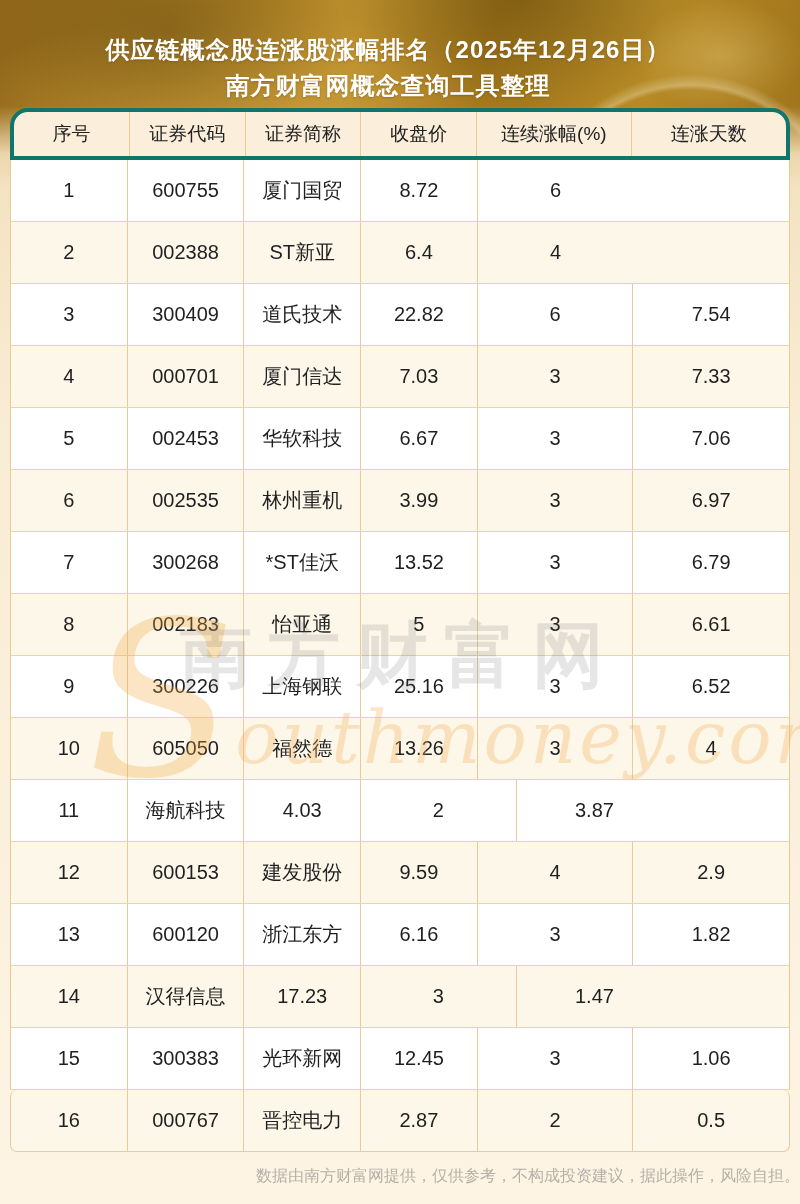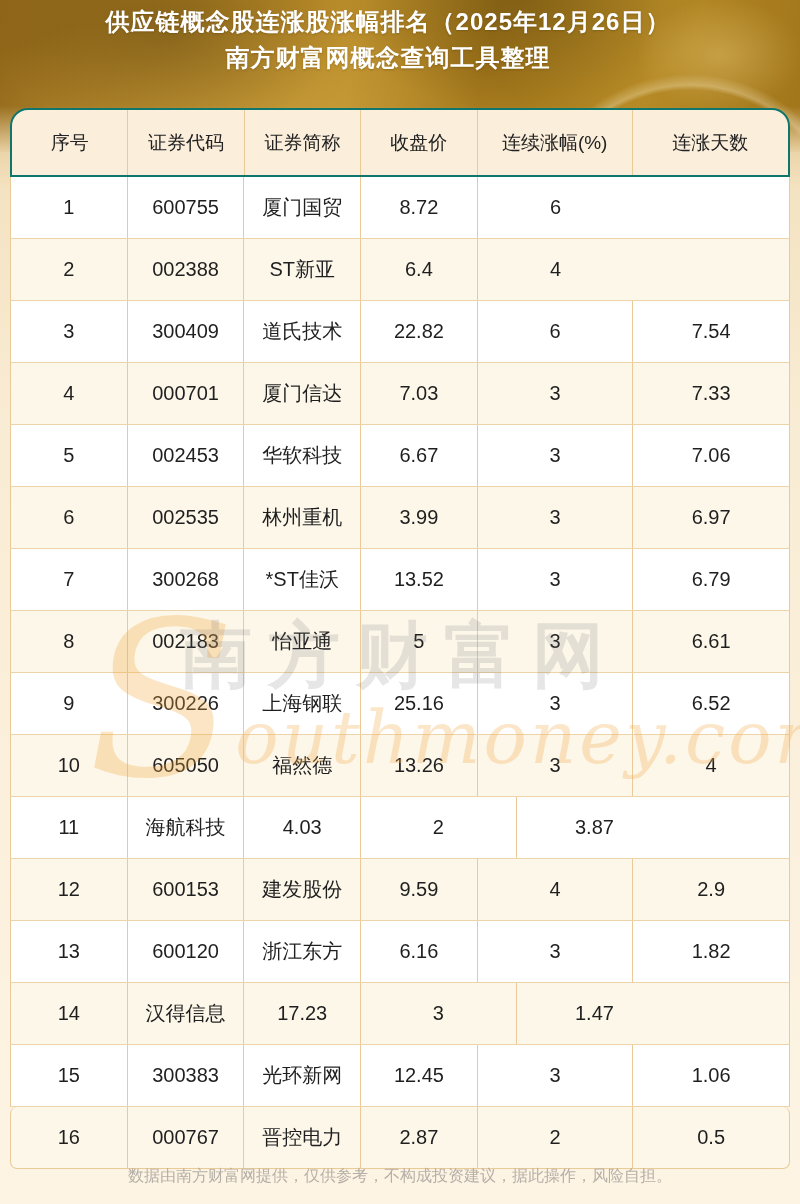--- a/index.html
+++ b/index.html
@@ -20,29 +20,29 @@
       radial-gradient(240px 150px at 170px 30px, rgba(80,60,15,0.38), rgba(80,60,15,0) 72%),
       radial-gradient(260px 160px at 520px 0px, rgba(60,45,8,0.32), rgba(60,45,8,0) 70%),
       radial-gradient(430px 220px at 230px 170px, rgba(235,195,95,0.40), rgba(235,195,95,0) 75%),
       linear-gradient(102deg,#8e6519 0%,#a87a1f 20%,#bb8e2b 44%,#a2761a 60%,#b68a26 80%,#a0741a 100%);
   }
   .hero::after {
     content:""; position:absolute; left:0; bottom:0; width:100%; height:46px;
     background:linear-gradient(180deg, rgba(233,208,162,0) 0%, #e9d0a2 100%);
   }
 
-  .title-block { position:absolute; top:4px; left:0; width:776px; text-align:center; z-index:2; }
+  .title-block { position:absolute; top:32px; left:0; width:776px; text-align:center; z-index:2; }
   .title-line { color:#ffffff; font-size:24px; font-weight:600; line-height:36px; letter-spacing:1px;
                 text-shadow:0 1px 2px rgba(90,60,10,0.35); }
 
   
   .stock-table { position:absolute; left:10px; top:108px; width:780px; z-index:3; }
   .thead {
-    display:flex; height:69px; background:#fbeedb;
-    border:2px solid #0f766e; border-top-left-radius:18px; border-top-right-radius:18px;
+    display:flex; height:52px; background:#fbeedb;
+    border:4px solid #0f766e; border-top-left-radius:18px; border-top-right-radius:18px;
   }
   .th {
     display:flex; align-items:center; justify-content:center;
     font-size:19px; color:#222; border-right:1px solid #eacb97;
   }
   .thead .th:last-child { border-right:none; }
   .trow {
     display:flex; height:62px; background:#ffffff;
     border-left:1px solid #eacb97; border-right:1px solid #eacb97;
     border-bottom:1px solid #edd3a8;
@@ -60,21 +60,21 @@
   .wm { position:absolute; pointer-events:none; z-index:6; white-space:nowrap; }
   .wm-logo { left:88px; top:598px; display:flex; align-items:flex-end;
              font-style:italic; font-family:"DejaVu Serif","Liberation Serif",serif; }
   .wm-logo .wm-s { font-size:215px; line-height:205px; color:rgba(243,170,62,0.30); }
   .wm-logo .wm-rest { font-size:72px; line-height:130px; letter-spacing:3px; color:rgba(243,178,88,0.32); }
   .wm-cn { left:0; top:608px; width:800px; text-align:center;
            font-family:"Liberation Serif","DejaVu Serif",serif; font-weight:700;
            font-size:72px; letter-spacing:16px; color:rgba(105,105,105,0.17); }
 
   
-  .footer { position:absolute; left:0; top:1166px; width:800px; text-align:center;
+  .footer { position:absolute; left:0; top:1166px; width:800px; text-align:right;
             font-size:16px; color:#b5afa7; z-index:4; }
 </style>
 </head>
 <body>
 
 <div class="hero"></div>
 
 <div class="title-block">
   <div class="title-line">供应链概念股连涨股涨幅排名（2025年12月26日）</div>
   <div class="title-line">南方财富网概念查询工具整理</div>

